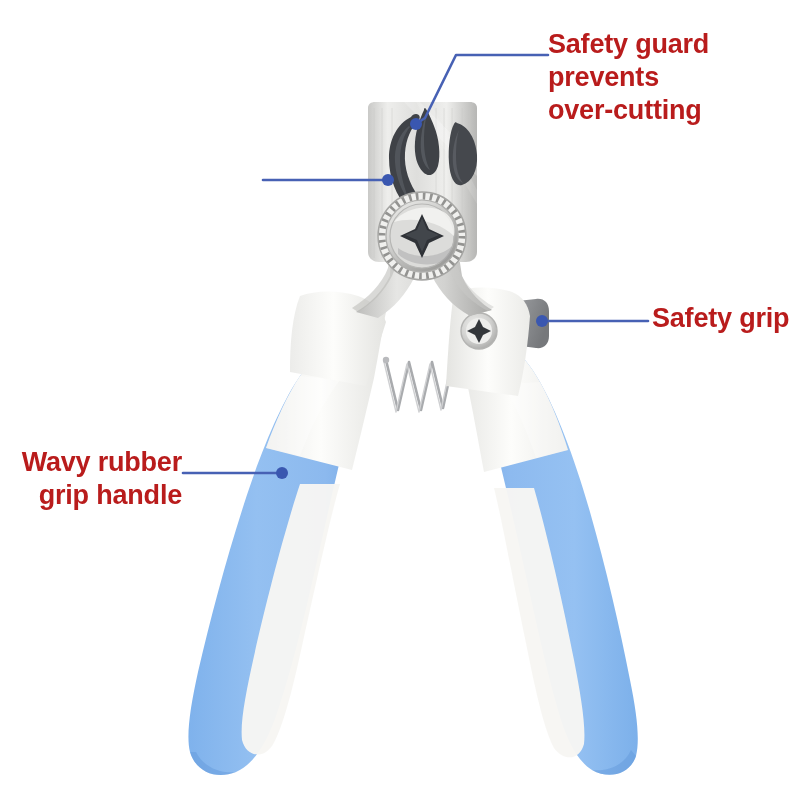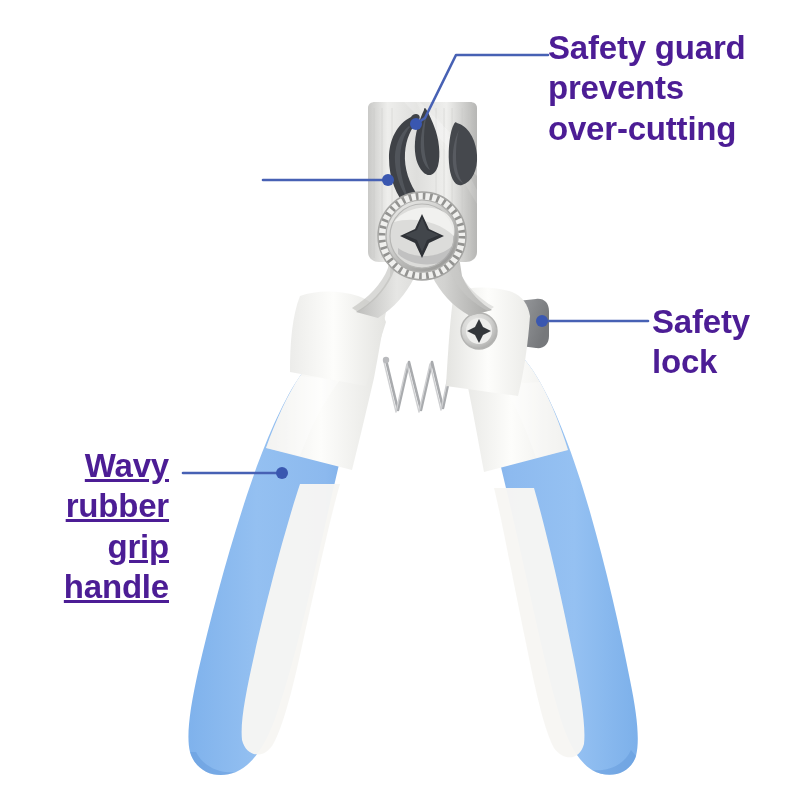--- a/index.html
+++ b/index.html
@@ -16,33 +16,33 @@
     width: 800px;
     height: 800px;
     background: #ffffff;
     overflow: hidden;
   }
   
   .callout {
     position: absolute;
     font-family: "Liberation Sans", "DejaVu Sans", sans-serif;
     font-weight: bold;
-    font-size: 33px;
+    font-size: 27px;
     line-height: 1.22;
-    color: #4c1d95;
+    color: #b91c1c;
     letter-spacing: -0.2px;
     white-space: pre-line;
   }
   .callout.left  { text-align: right; }
   .callout.right { text-align: left;  }
 
   #callout-safety-guard { left: 548px; top: 28px;  width: 252px; }
   #callout-blade        { left: 10px;  top: 152px; width: 250px; }
   #callout-safety-lock  { left: 652px; top: 302px; width: 148px; }
-  #callout-grip         { left: 1px;  top: 446px; width: 168px; text-decoration: underline; }
+  #callout-grip         { left: 14px;  top: 446px; width: 168px; }
 
   
   #leaders {
     position: absolute;
     left: 0; top: 0;
     width: 800px; height: 800px;
     pointer-events: none;
   }
 
   
@@ -334,18 +334,18 @@
       <circle cx="388" cy="180" r="6"></circle>
       <circle cx="542" cy="321" r="6"></circle>
       <circle cx="282" cy="473" r="6"></circle>
     </g>
   </svg>
 
   <div id="callout-safety-guard" class="callout right">Safety guard prevents
 over-cutting</div>
 
 
-  <div id="callout-safety-lock" class="callout right">Safety lock</div>
+  <div id="callout-safety-lock" class="callout right">Safety grip</div>
 
   <div id="callout-grip" class="callout left">Wavy rubber
 grip handle</div>
 
 </div>
 
 </body></html>

